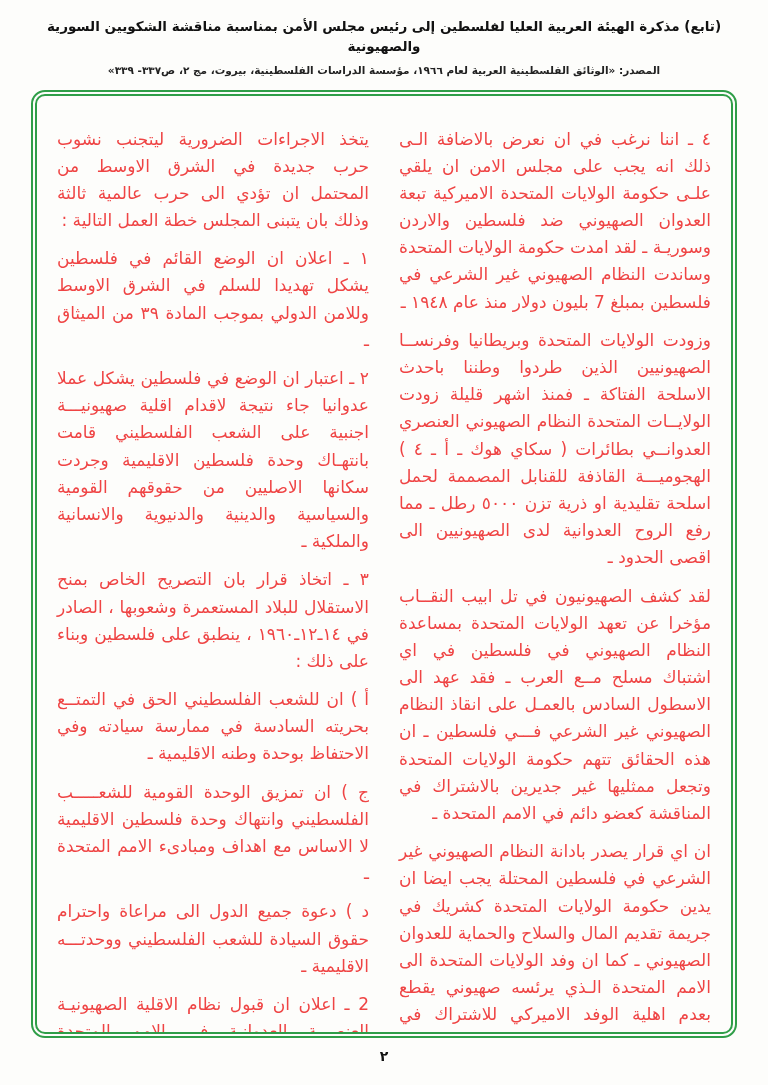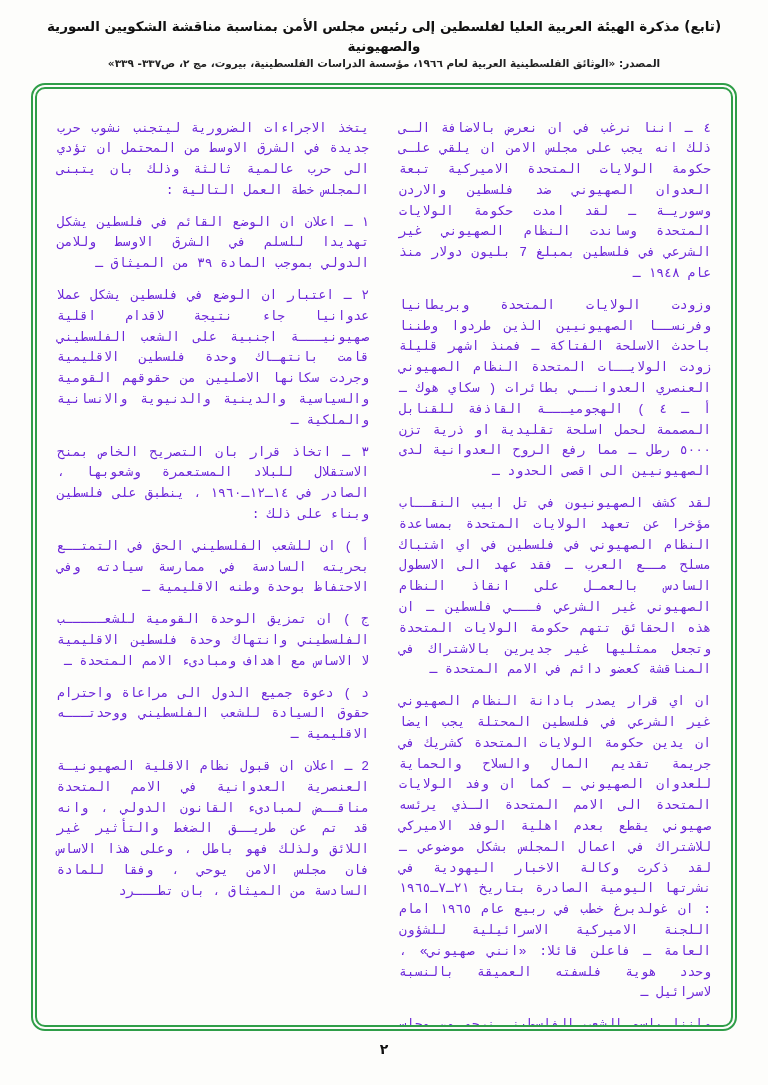--- a/index.html
+++ b/index.html
@@ -22,20 +22,21 @@
     color: #111;
   }
   .doc-title {
     font-size: 13.5px;
     font-weight: bold;
     line-height: 1.5;
   }
   .doc-source {
     font-size: 10.5px;
     font-weight: bold;
+    margin-top: 7px;
     color: #222;
   }
   .frame {
     box-sizing: border-box;
     width: 706px;
     height: 948px;
     margin: 14px auto 0 auto;
     border: 6px double #2f9e48;
     border-radius: 14px;
     padding: 30px 20px 20px 20px;
@@ -43,26 +44,25 @@
     overflow: hidden;
   }
   .columns {
     display: flex;
     direction: rtl;
     gap: 30px;
     height: 100%;
   }
   .col {
     flex: 1 1 0;
-    font-size: 13px;
+    font-size: 17px;
     line-height: 1.6;
-    color: #6d28d9;
+    color: #ef4444;
     text-align: justify;
     direction: rtl;
-    font-family: Liberation Mono, monospace;
   }
   .col p {
     margin: 0 0 11px 0;
   }
   .page-number {
     text-align: center;
     font-size: 14px;
     font-weight: bold;
     color: #111;
     margin-top: 10px;

